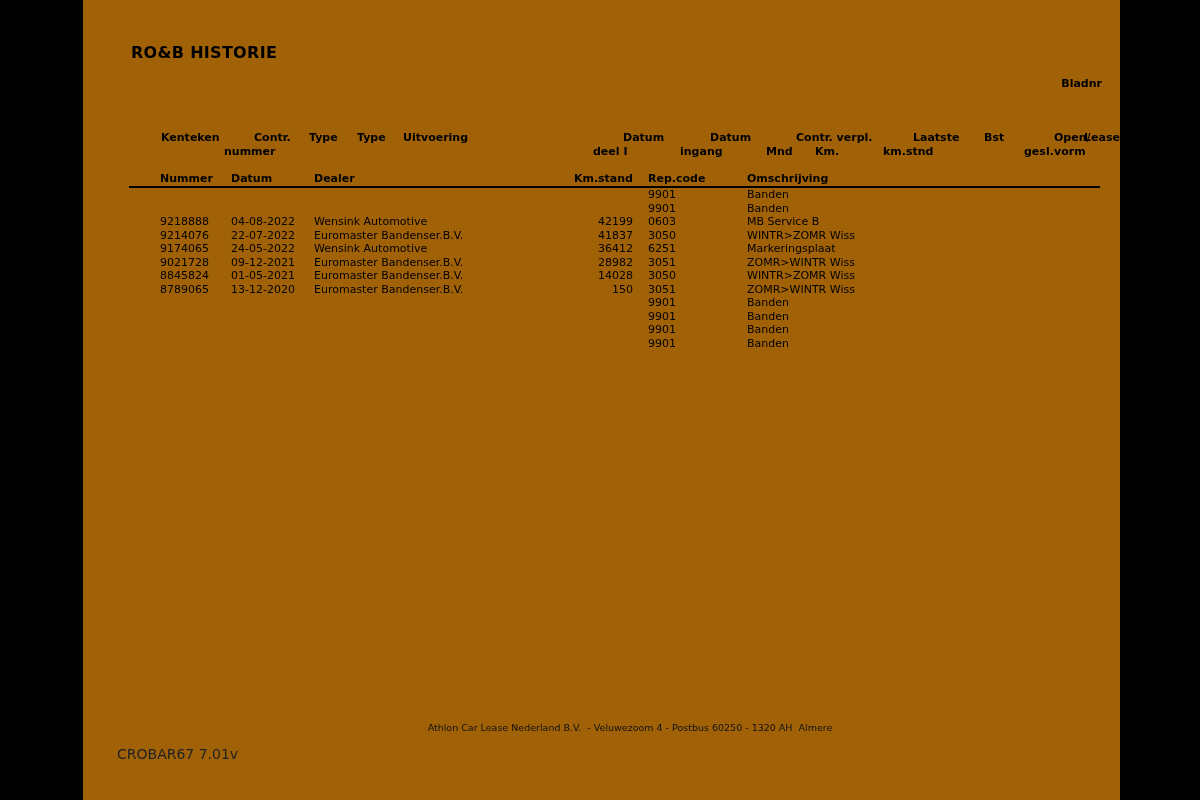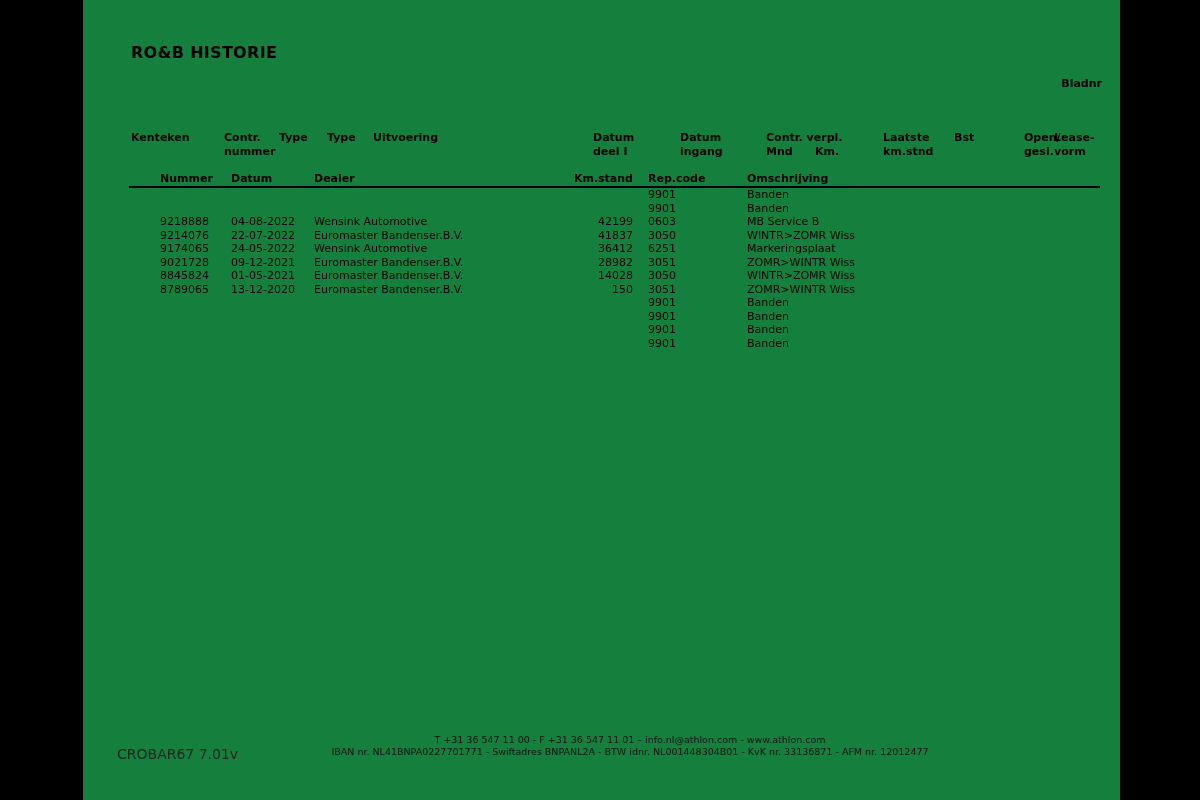--- a/index.html
+++ b/index.html
@@ -6,29 +6,29 @@
   html,body { width:1200px; height:800px; }
   body {
     background:#000;
     position:relative;
     overflow:hidden;
     font-family:"DejaVu Sans","Liberation Sans",sans-serif;
     color:#000;
   }
   .page {
     position:absolute; left:83px; top:0; width:1037px; height:800px;
-    background:#15803d;
+    background:#a16207;
   }
   .abs { position:absolute; white-space:nowrap; }
 
   .title { left:48px; top:43px; font-size:16px; font-weight:bold; letter-spacing:.3px; }
   .bladnr { right:18px; top:77px; font-size:11px; font-weight:bold; }
 
   .hdr { font-size:11px; font-weight:bold; line-height:14px; }
-  .r1 { top:131px; } .r2 { top:145px; }
+  .r1 { top:131px;margin-left:30px; } .r2 { top:145px; }
   .x-kenteken { left:48px; }
   .x-contr { left:141px; }
   .x-merk { left:196px; }
   .x-type { left:244px; }
   .x-uitv { left:290px; }
   .x-ddeel { left:510px; }
   .x-ding { left:597px; }
   .x-cverpl { left:683px; }
   .x-mnd { left:683px; }
   .x-km { left:732px; }
@@ -196,17 +196,16 @@
   <div class="row">
     <span class="c-nummer"></span>
     <span class="c-datum"></span>
     <span class="c-dealer"></span>
     <span class="c-kmstand"></span>
     <span class="c-repcode">9901</span>
     <span class="c-omschrijving">Banden</span>
   </div>
 </div>
 
-  <div class="abs footer-line f2">T +31 36 547 11 00 - F +31 36 547 11 01 – info.nl@athlon.com - www.athlon.com</div>
-  <div class="abs footer-line f3">IBAN nr. NL41BNPA0227701771 - Swiftadres BNPANL2A - BTW idnr. NL001448304B01 - KvK nr. 33136871 - AFM nr. 12012477</div>
+  <div class="abs footer-line f1">Athlon Car Lease Nederland B.V.  - Veluwezoom 4 - Postbus 60250 - 1320 AH  Almere</div>
   <div class="abs version">CROBAR67 7.01v</div>
 
 </div>
 
 </body></html>

